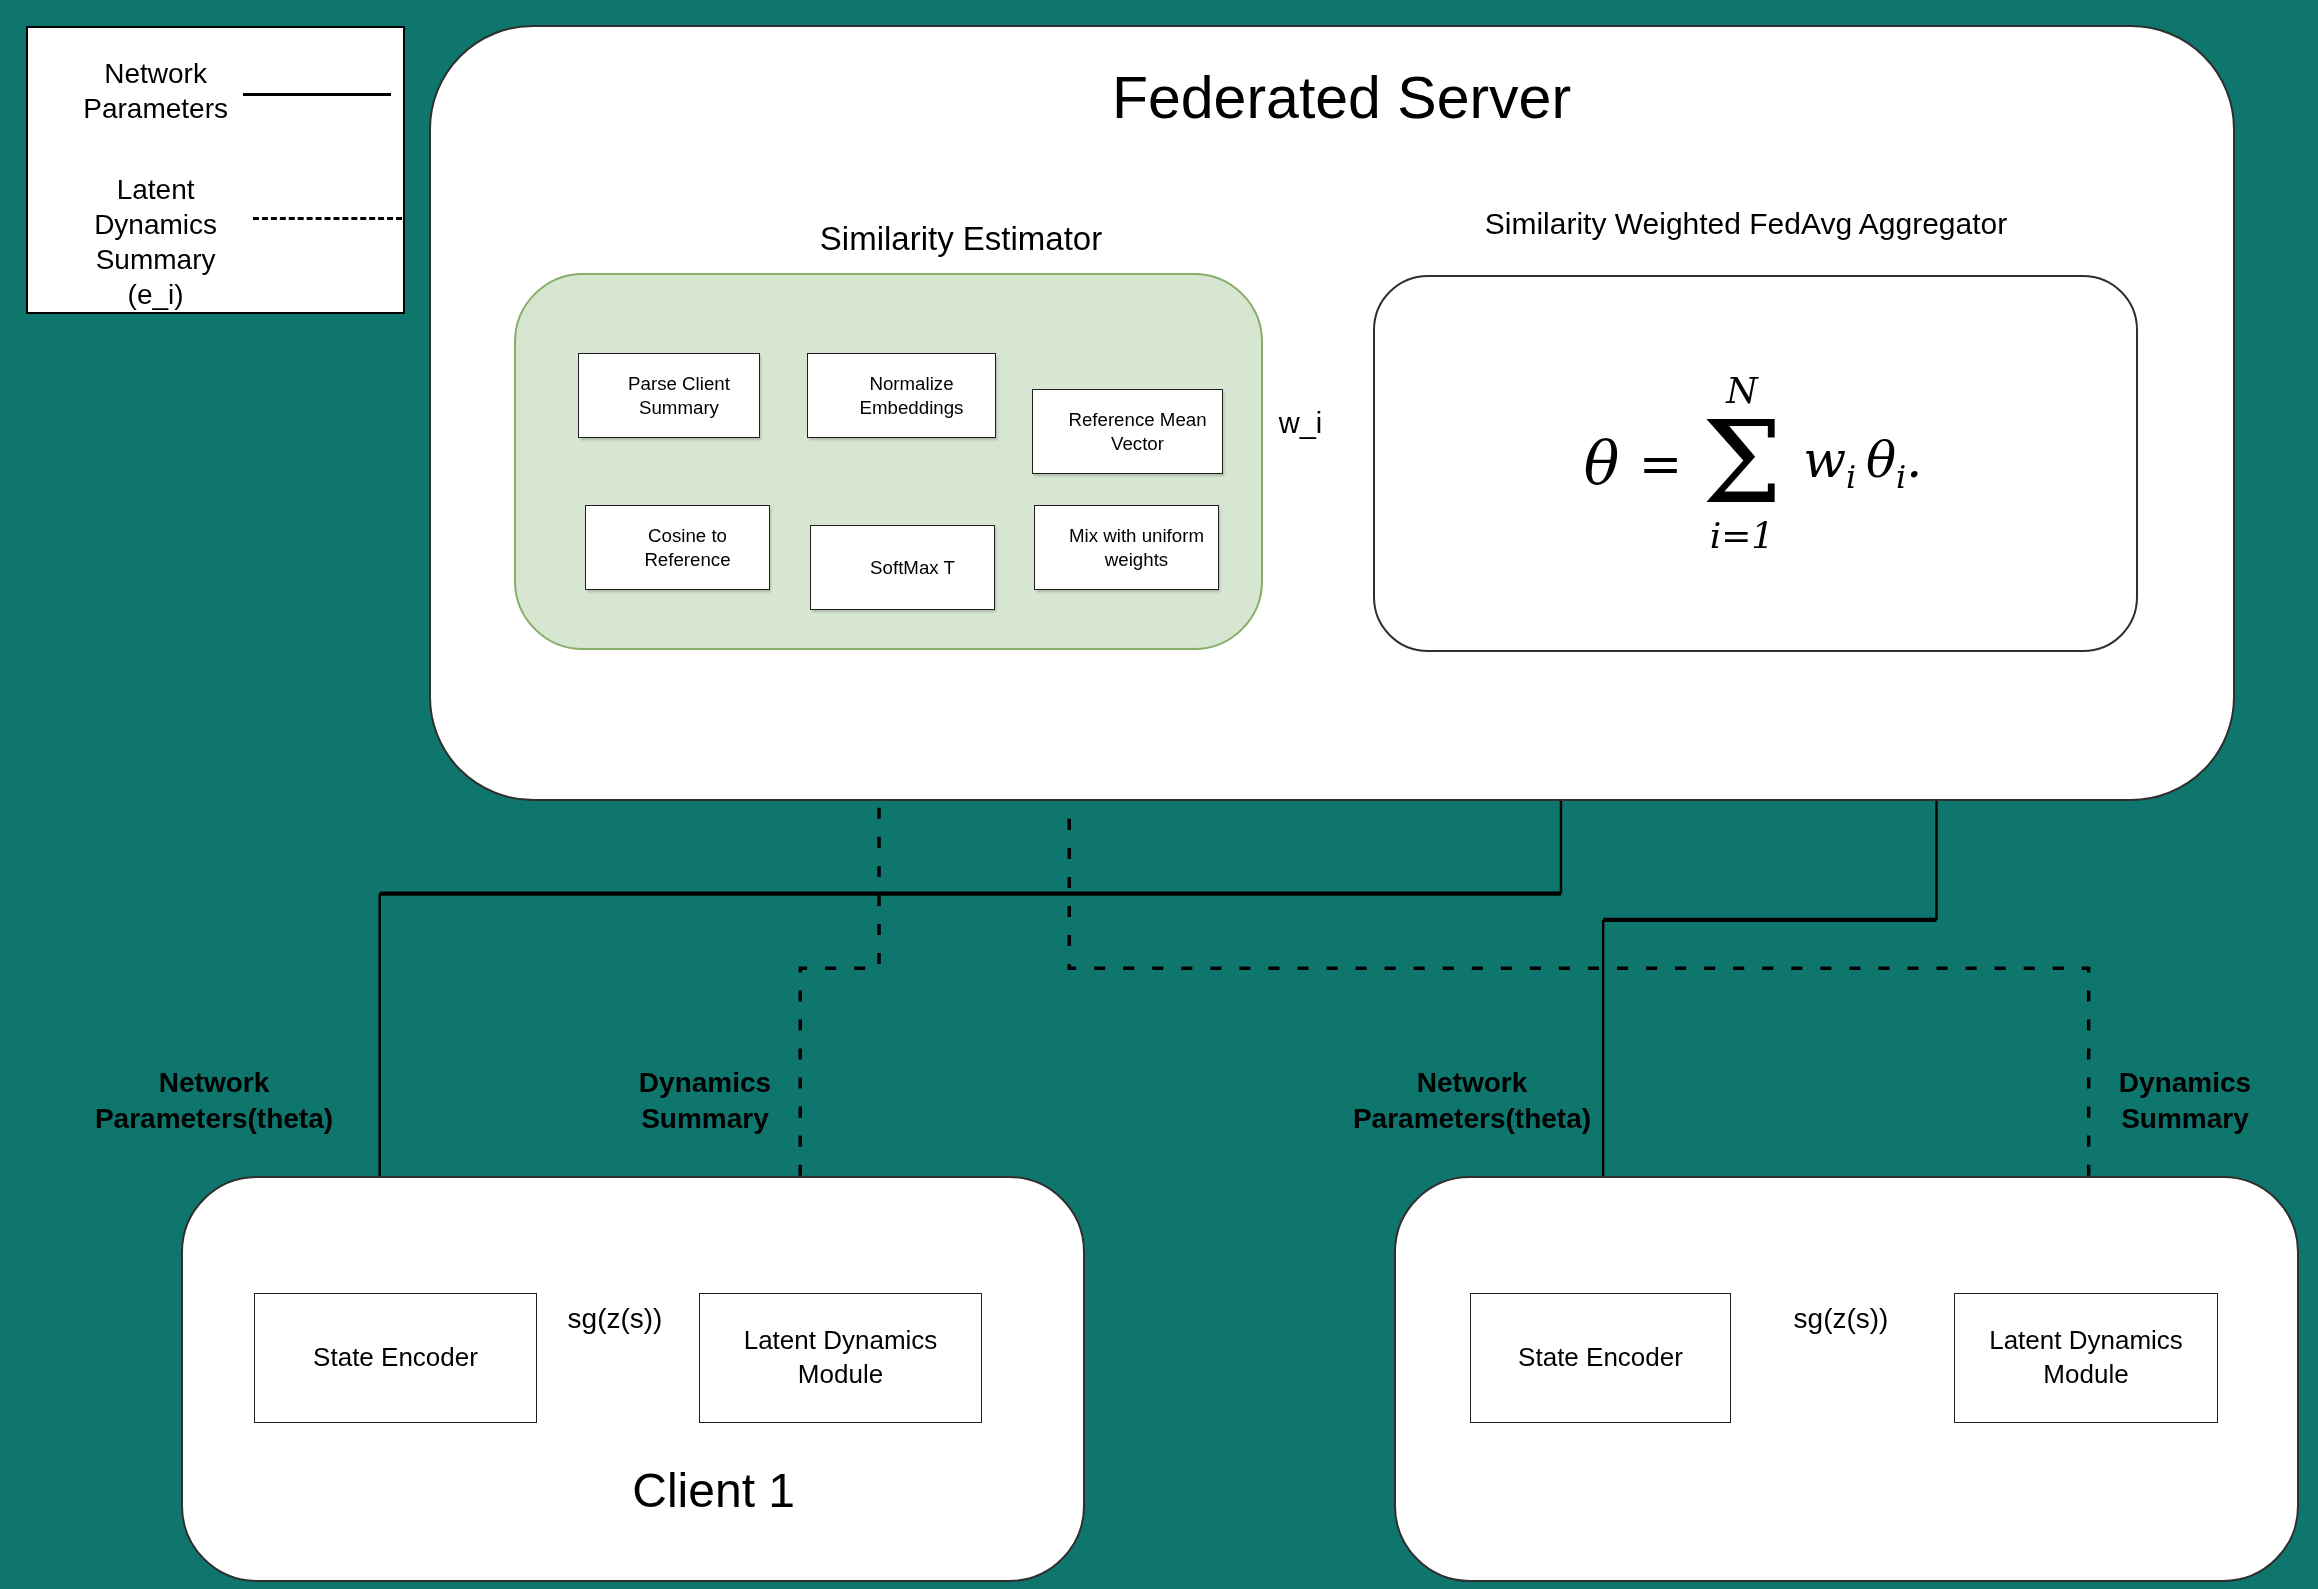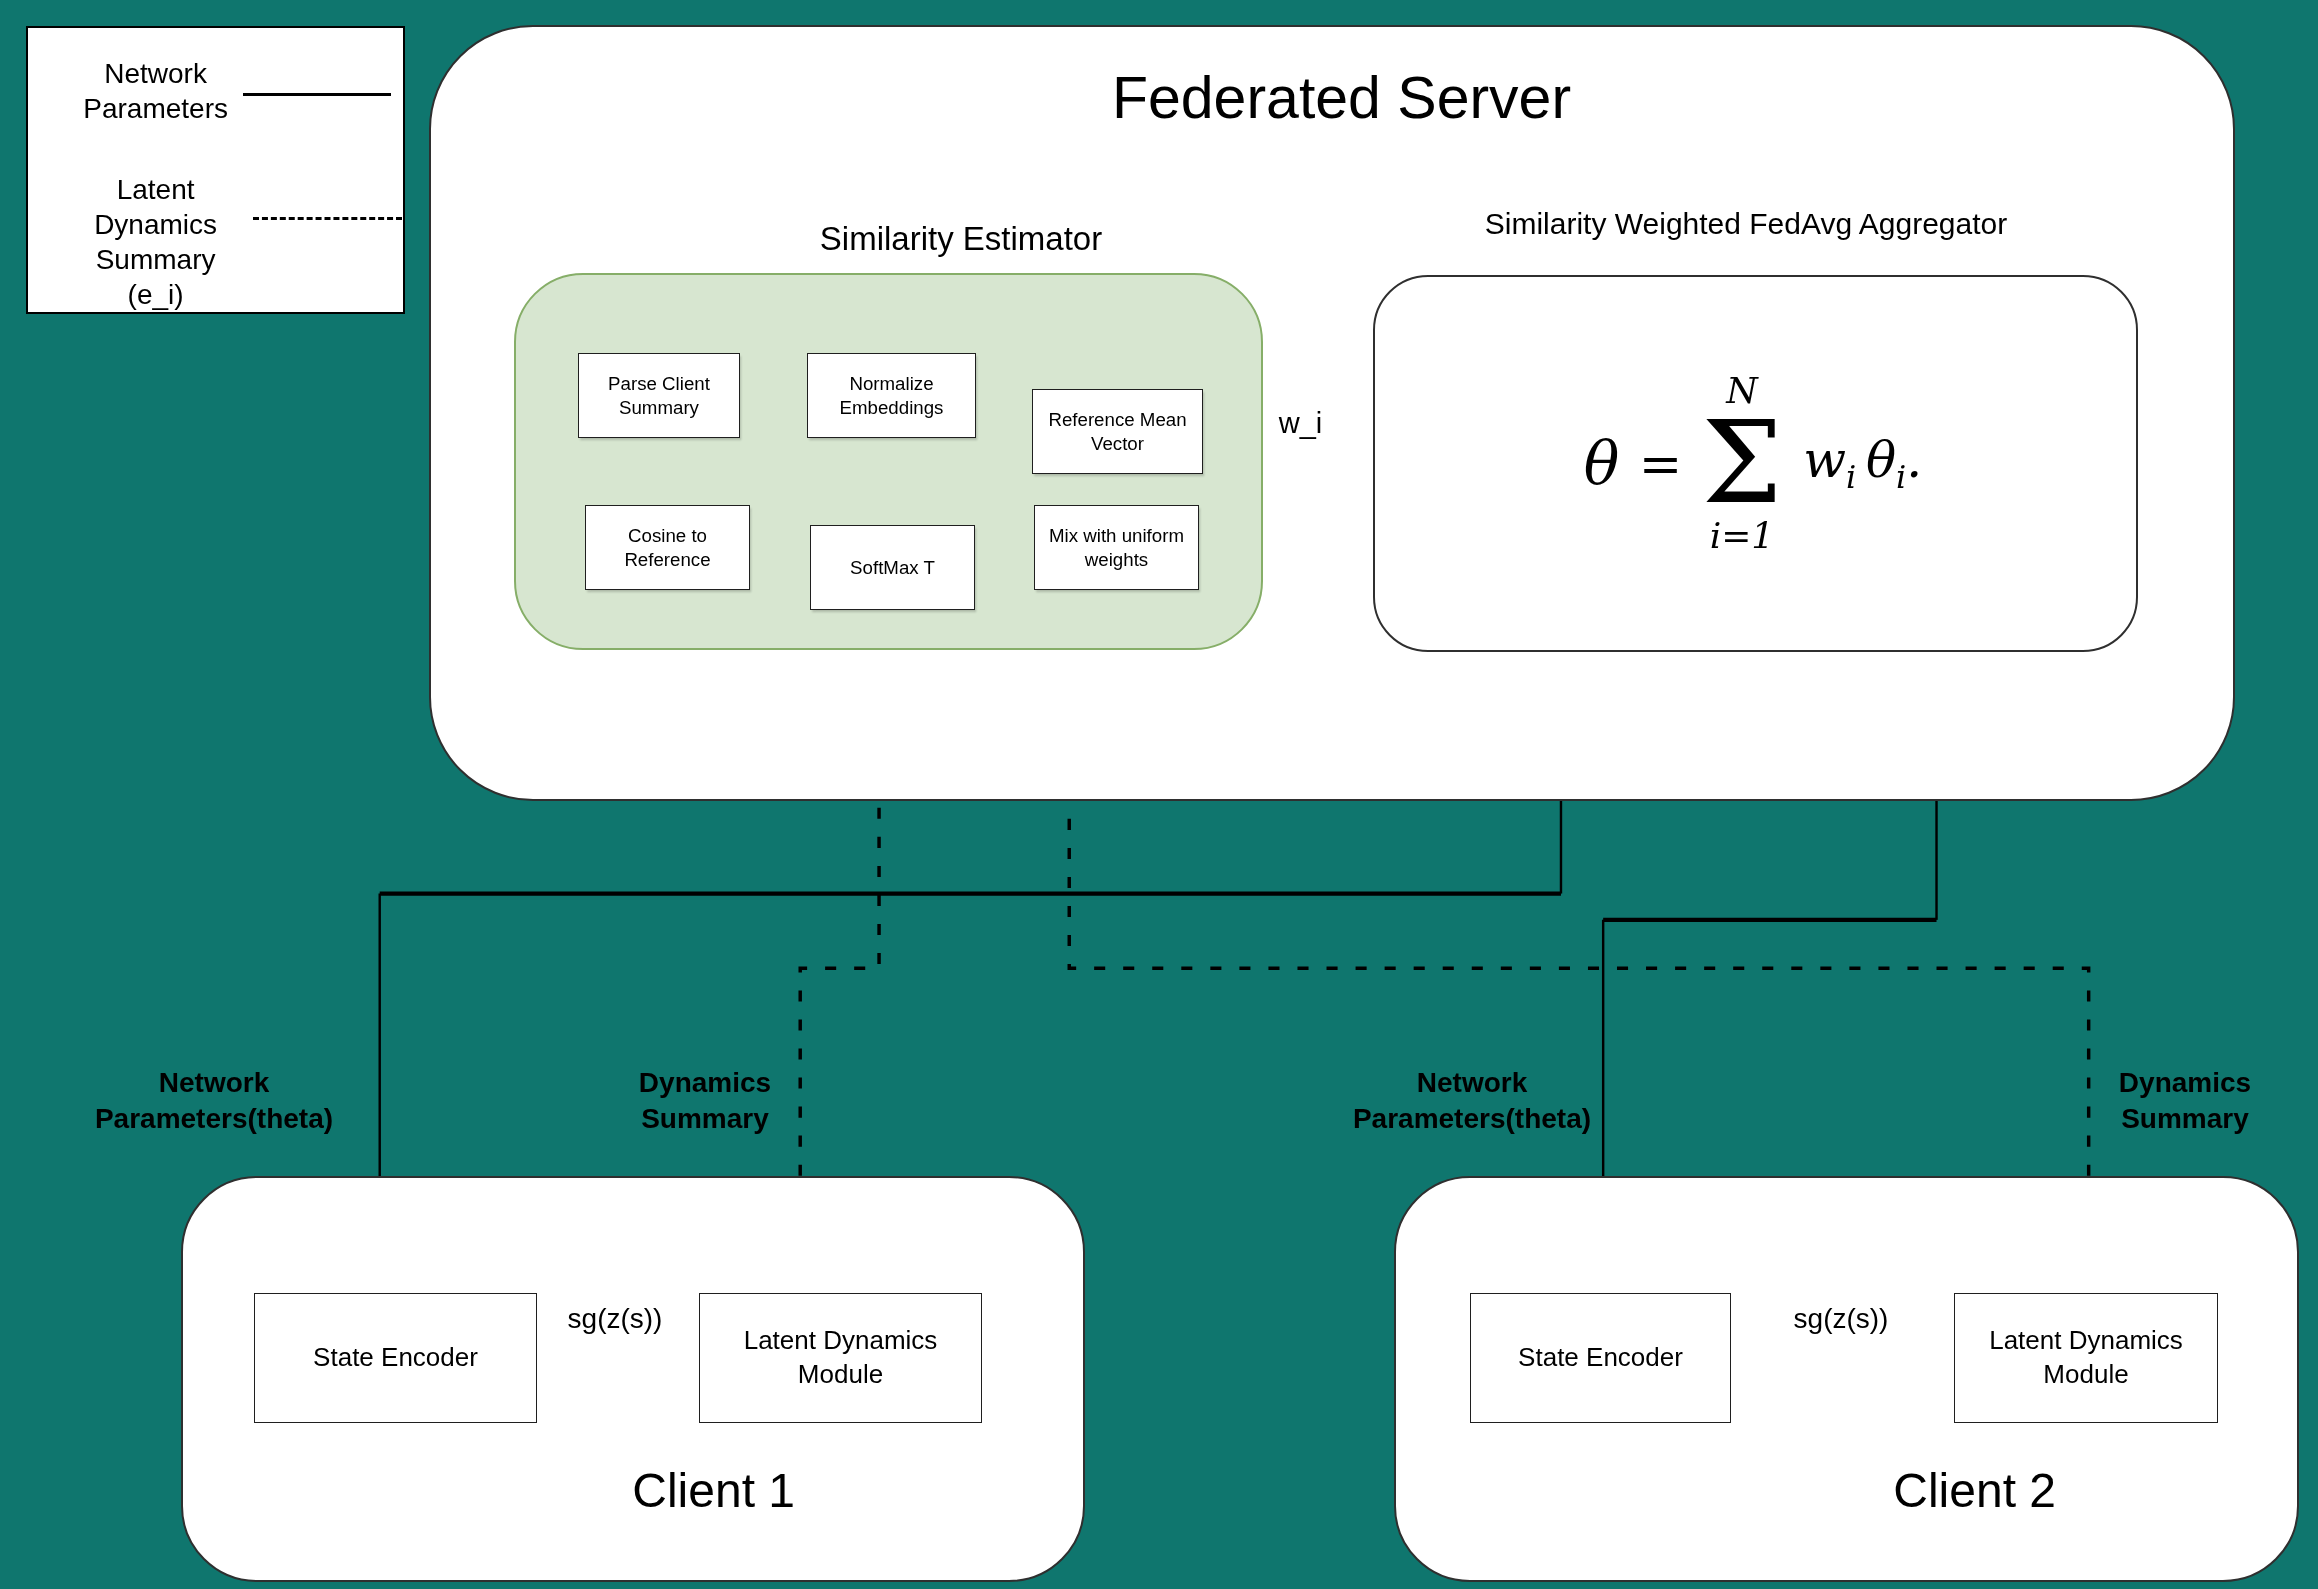--- a/index.html
+++ b/index.html
@@ -21,21 +21,21 @@
   
   .server-box{left:429px;top:25px;width:1802px;height:772px;border:2.1px solid #2f2f2f;border-radius:104px;background:#fff;}
   .server-title{left:892px;top:64px;width:899px;font-size:59px;text-align:center;}
   .section-title{text-align:center;font-size:33px;}
   .estimator-title{left:615px;top:220px;width:692px;}
   .aggregator-title{left:1293px;top:207px;width:906px;font-size:30px;}
 
   .estimator-box{left:514px;top:273px;width:745px;height:373px;border-radius:69px;
     background:var(--estimator-fill,#d7e6d0);border:2.1px solid var(--estimator-border,#86ae68);}
   .step-box{background:#fff;border:1.4px solid #1f1f1f;box-shadow:2.1px 2.8px 2.1px rgba(0,0,0,0.18);
-    font-size:18.7px;line-height:1.25;}
+    font-size:18.7px;line-height:1.25;padding-left:20px;}
   .aggregator-box{left:1373px;top:275px;width:761px;height:373px;border-radius:55px;border:2.1px solid #2f2f2f;background:#fff;}
 
   .wi-label{left:1245px;top:407px;width:111px;font-size:29px;text-align:center;}
 
   
   .formula{left:1442px;top:339px;width:622px;height:249px;display:flex;align-items:center;justify-content:center;
     font-family:"DejaVu Serif","Liberation Serif",serif;font-style:italic;}
   .f-theta{font-size:59px;}
   .f-eq{font-size:52px;margin:0 19.4px;font-style:normal;}
   .f-sum{display:flex;flex-direction:column;align-items:center;line-height:1;}
@@ -174,16 +174,15 @@
   <div class="abs edge-label" style="left:546px;top:1303px;width:138px;">sg(z(s))</div>
   <div class="abs module-box center-text preline" style="left:699px;top:1293px;width:281px;height:128px;">Latent Dynamics
 Module</div>
   <div class="abs client-title" style="left:449px;top:1463px;width:346px;">Client 1</div>
 
   <div class="abs client-box" style="left:1394px;top:1176px;width:901px;height:402px;"></div>
   <div class="abs module-box center-text" style="left:1470px;top:1293px;width:259px;height:128px;">State Encoder</div>
   <div class="abs edge-label" style="left:1772px;top:1303px;width:138px;">sg(z(s))</div>
   <div class="abs module-box center-text preline" style="left:1954px;top:1293px;width:262px;height:128px;">Latent Dynamics
 Module</div>
-  <div class="abs client-title" style="left:1710px;top:1463px;width:346px;">Client 2</div>
 
 </div>
 
 
 </body></html>

